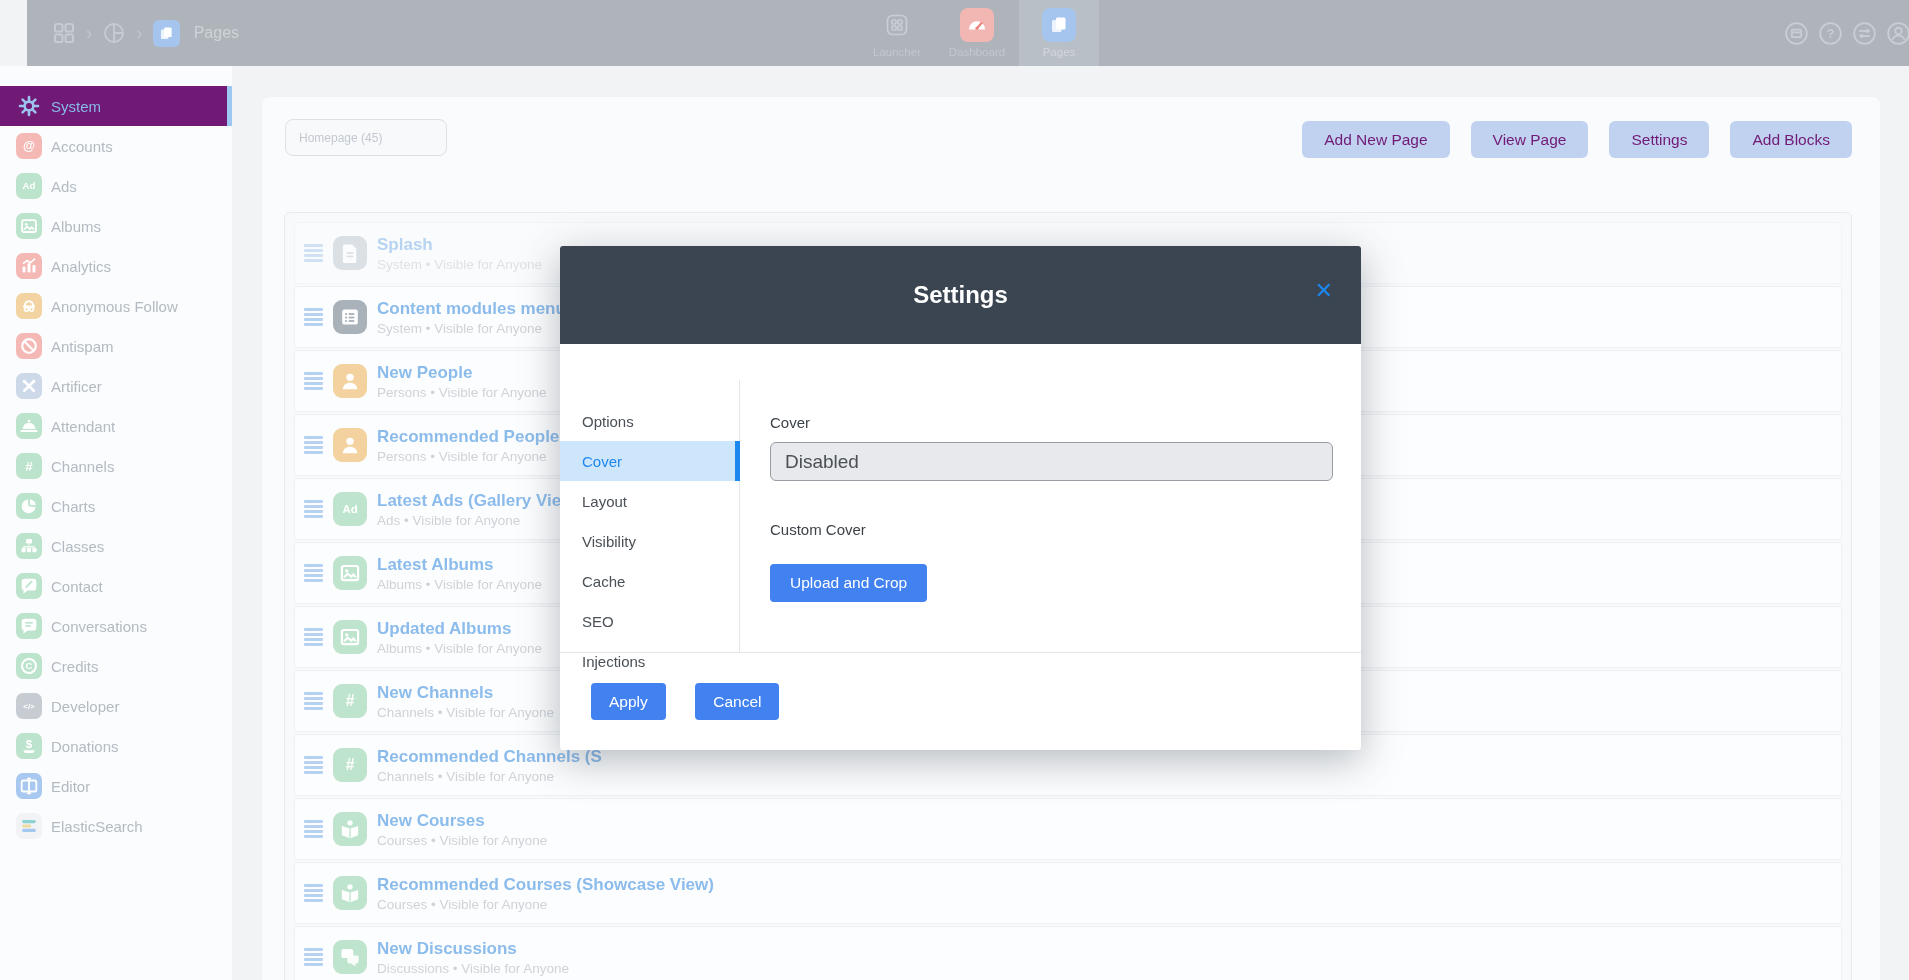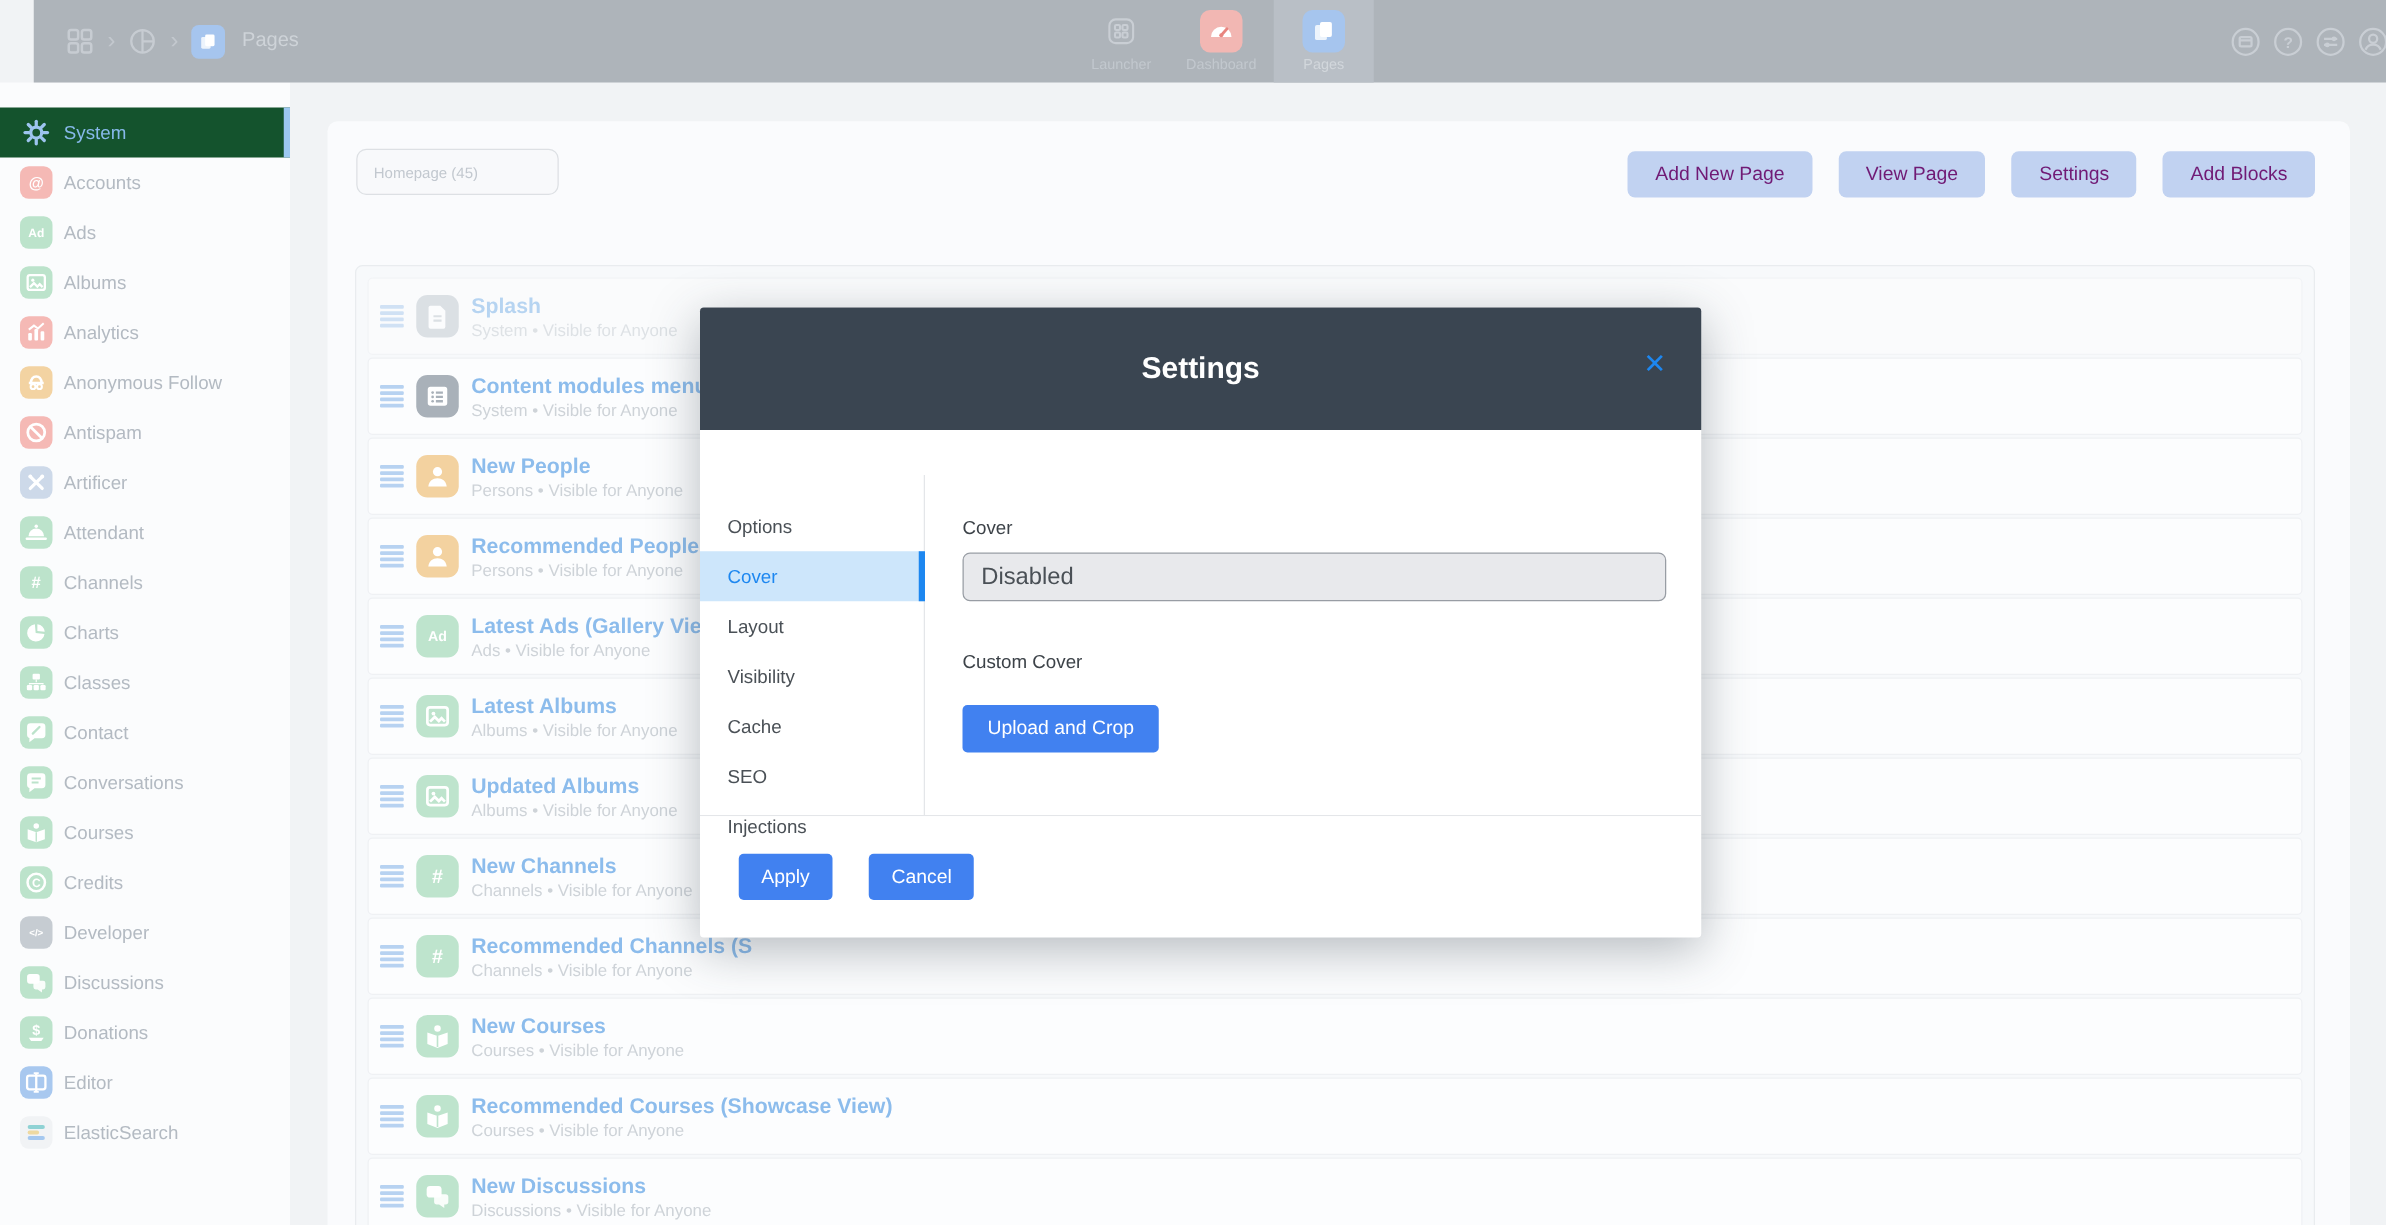--- a/index.html
+++ b/index.html
@@ -20,21 +20,21 @@
   .tb-tab .tile svg{width:24px;height:24px;}
   .tb-tab .tlabel{font-size:11.5px;color:#c2c8ce;margin-top:4px;}
   .tb-tab.active .tlabel{color:#d2d7dc;}
   .tb-right{position:absolute;right:24px;top:0;height:66px;display:flex;align-items:center;gap:7px;}
   .tb-right .ricon{width:27px;height:27px;display:flex;cursor:pointer;}
 
   
   .sidebar{position:absolute;left:0;top:66px;width:232px;bottom:0;background:#fbfcfd;z-index:2;}
   .sb-list{padding-top:20px;}
   .sb-item{position:relative;height:40px;display:flex;align-items:center;cursor:pointer;}
-  .sb-item.active{background:#14532d;border-right:5px solid #9cc8f1;}
+  .sb-item.active{background:#701a75;border-right:5px solid #9cc8f1;}
   .sb-icon{width:26px;height:26px;border-radius:7px;margin-left:16px;display:flex;align-items:center;justify-content:center;flex:0 0 auto;}
   .sb-icon svg{width:22px;height:22px;}
   .sb-icon.bare svg{width:24px;height:24px;}
   .sb-label{margin-left:9px;font-size:15px;color:#b3bac2;white-space:nowrap;}
   .sb-item.active .sb-label{color:#87b9ea;}
 
   
   .content-card{position:absolute;left:262px;top:97px;right:29px;height:920px;background:#fafbfd;border-radius:8px;z-index:1;}
   .page-select{position:absolute;left:23px;top:22px;width:162px;height:37px;border:1px solid #dde0e4;border-radius:8px;background:#f8f9fb;
     display:flex;align-items:center;padding-left:13px;box-sizing:border-box;font-size:12px;color:#c2c8cf;cursor:pointer;}
@@ -319,53 +319,34 @@
             <svg viewBox="0 0 24 24">
               <path d="M4 7a3 3 0 0 1 3-3h10a3 3 0 0 1 3 3v7a3 3 0 0 1-3 3h-6.5L6 20.5V17h.5A3 3 0 0 1 4 14z" fill="#ffffff"></path>
               <line x1="8" y1="8.5" x2="16" y2="8.5" stroke="#bce3cb" stroke-width="1.8"></line>
               <line x1="8" y1="12" x2="14" y2="12" stroke="#bce3cb" stroke-width="1.8"></line>
             </svg>
           </span>
       <span class="sb-label">Conversations</span>
     </div>
         <div class="sb-item">
       <span class="sb-icon" style="background: rgb(188, 227, 203);">
-            <svg viewBox="0 0 24 24">
-              <circle cx="12" cy="6.3" r="2.4" fill="#ffffff"></circle>
-              <path d="M4.5 9.2l7.5 2.6 7.5-2.6v8.6L12 20.6 4.5 17.8z" fill="#ffffff"></path>
-              <line x1="12" y1="11.8" x2="12" y2="20" stroke="#bce3cb" stroke-width="1.2"></line>
-            </svg>
-          </span>
-      <span class="sb-label">Courses</span>
-    </div>
-        <div class="sb-item">
-      <span class="sb-icon" style="background: rgb(188, 227, 203);">
             <svg viewBox="0 0 24 24" fill="none">
               <circle cx="12" cy="12" r="7.6" stroke="#ffffff" stroke-width="2.2"></circle>
               <text x="12" y="15.6" text-anchor="middle" font-size="10.5" font-weight="bold" fill="#ffffff" font-family="Liberation Sans, sans-serif">C</text>
             </svg>
           </span>
       <span class="sb-label">Credits</span>
     </div>
         <div class="sb-item">
       <span class="sb-icon" style="background: rgb(198, 204, 210);">
             <svg viewBox="0 0 24 24">
               <text x="12" y="15" text-anchor="middle" font-size="8.5" font-weight="bold" fill="#ffffff" font-family="Liberation Sans, sans-serif">&lt;/&gt;</text>
             </svg>
           </span>
       <span class="sb-label">Developer</span>
-    </div>
-        <div class="sb-item">
-      <span class="sb-icon" style="background: rgb(188, 227, 203);">
-            <svg viewBox="0 0 24 24">
-              <rect x="4" y="4.5" width="11" height="8.5" rx="2.5" fill="#ffffff"></rect>
-              <path d="M9.5 10.5H18a2 2 0 0 1 2 2v3.5a2 2 0 0 1-2 2h-1v2.7l-3.8-2.7H11.5a2 2 0 0 1-2-2z" fill="#ffffff" opacity="0.9"></path>
-            </svg>
-          </span>
-      <span class="sb-label">Discussions</span>
     </div>
         <div class="sb-item">
       <span class="sb-icon" style="background: rgb(188, 227, 203);">
             <svg viewBox="0 0 24 24">
               <text x="12" y="14.5" text-anchor="middle" font-size="12.5" font-weight="bold" fill="#ffffff" font-family="Liberation Sans, sans-serif">$</text>
               <path d="M5.5 16.5h13l-2 3h-9z" fill="#ffffff"></path>
             </svg>
           </span>
       <span class="sb-label">Donations</span>
     </div>

